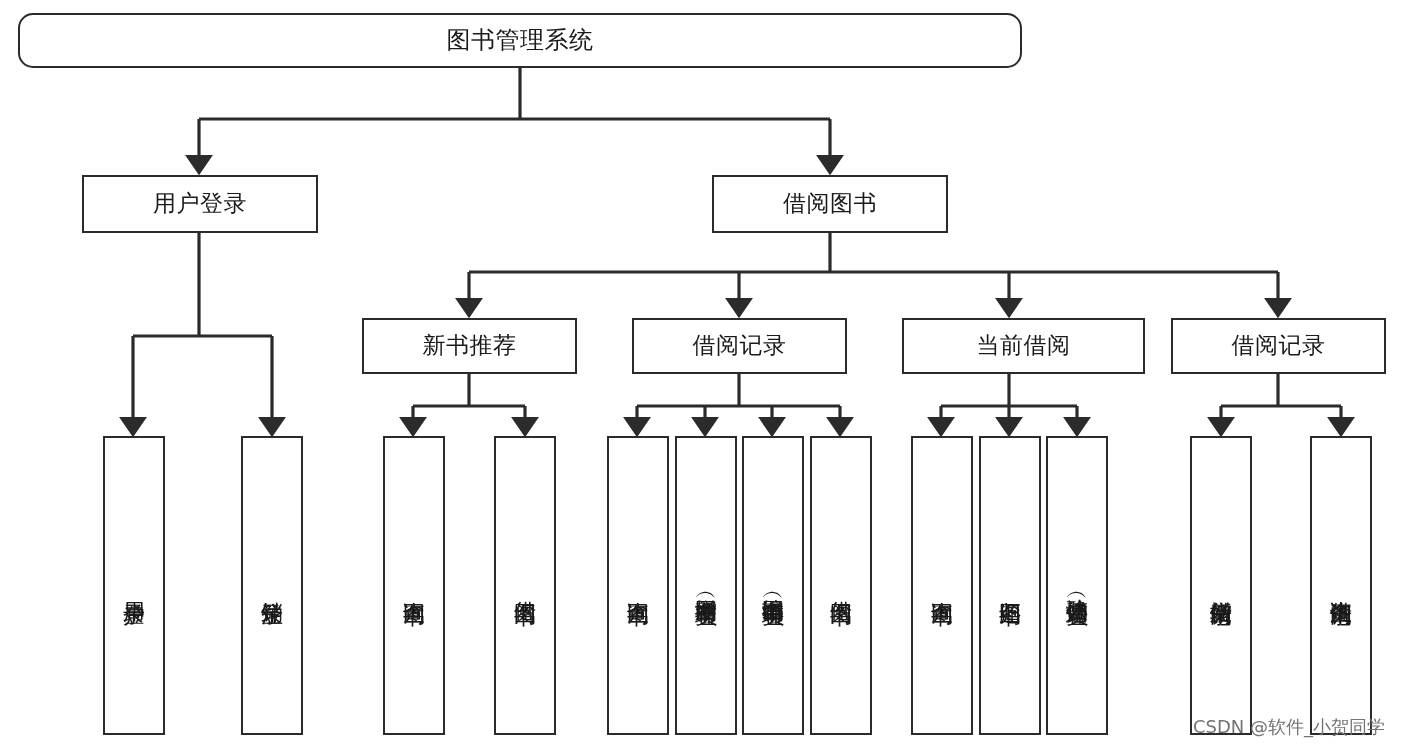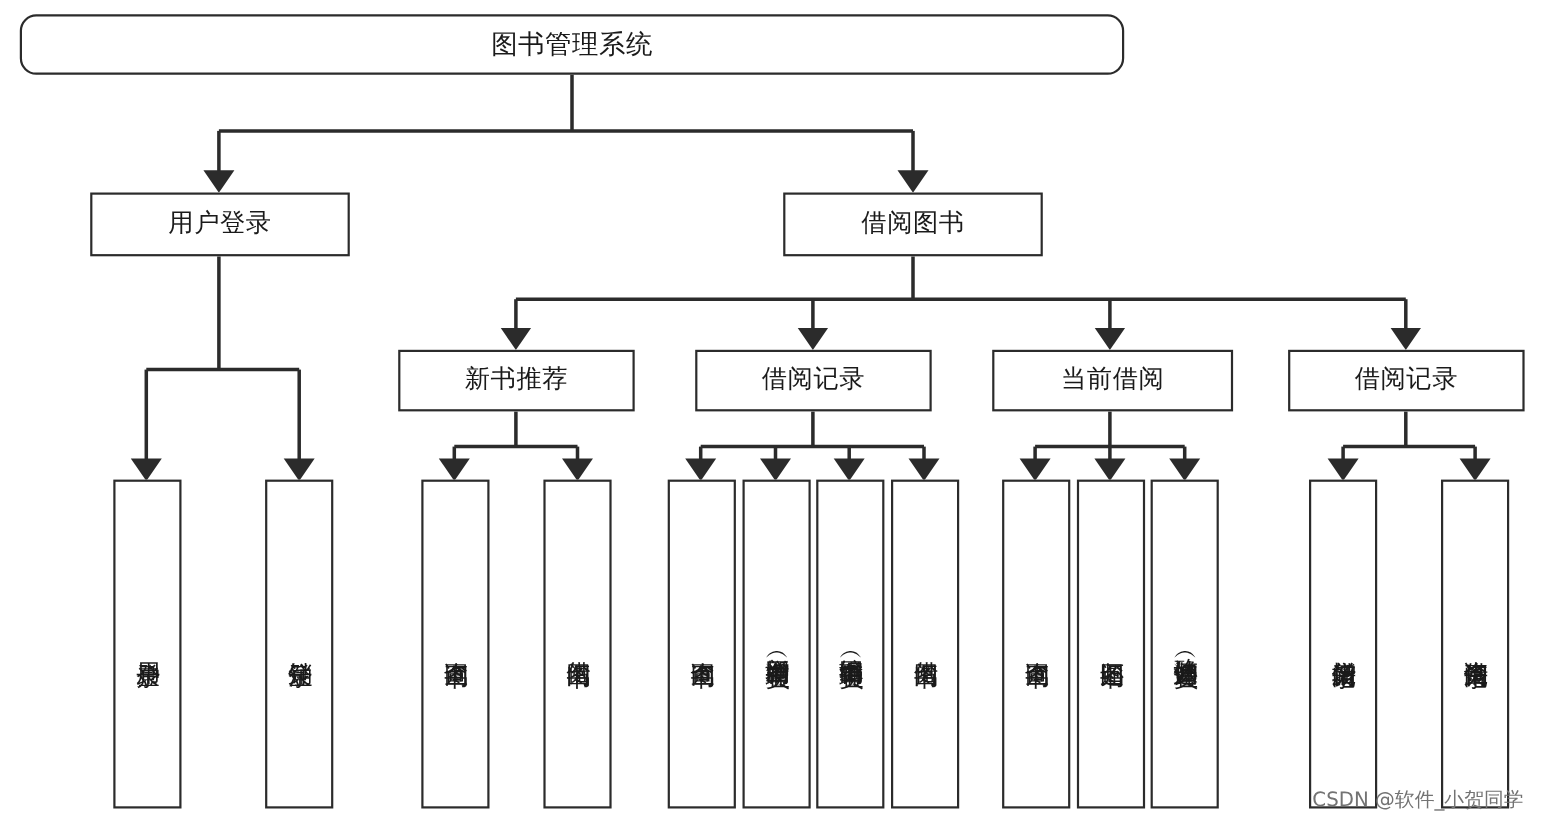--- a/index.html
+++ b/index.html
@@ -127,21 +127,21 @@
   <div class="node h" style="left:712px; top:175px; width:236px; height:58px;">
     <span class="label">借阅图书</span>
   </div>
 
   <div class="node h" style="left:362px; top:318px; width:215px; height:56px;">
     <span class="label">新书推荐</span>
   </div>
   <div class="node h" style="left:632px; top:318px; width:215px; height:56px;">
     <span class="label">借阅记录</span>
   </div>
-  <div class="node h" style="left:902px; top:318px; width:219px; height:56px;">
+  <div class="node h" style="left:902px; top:318px; width:243px; height:56px;">
     <span class="label">当前借阅</span>
   </div>
   <div class="node h" style="left:1171px; top:318px; width:215px; height:56px;">
     <span class="label">借阅记录</span>
   </div>
 
   <div class="node v" style="left:103px; top:436px; width:62px; height:299px;">
     <span class="label">用户登录</span>
   </div>
   <div class="node v" style="left:241px; top:436px; width:62px; height:299px;">

